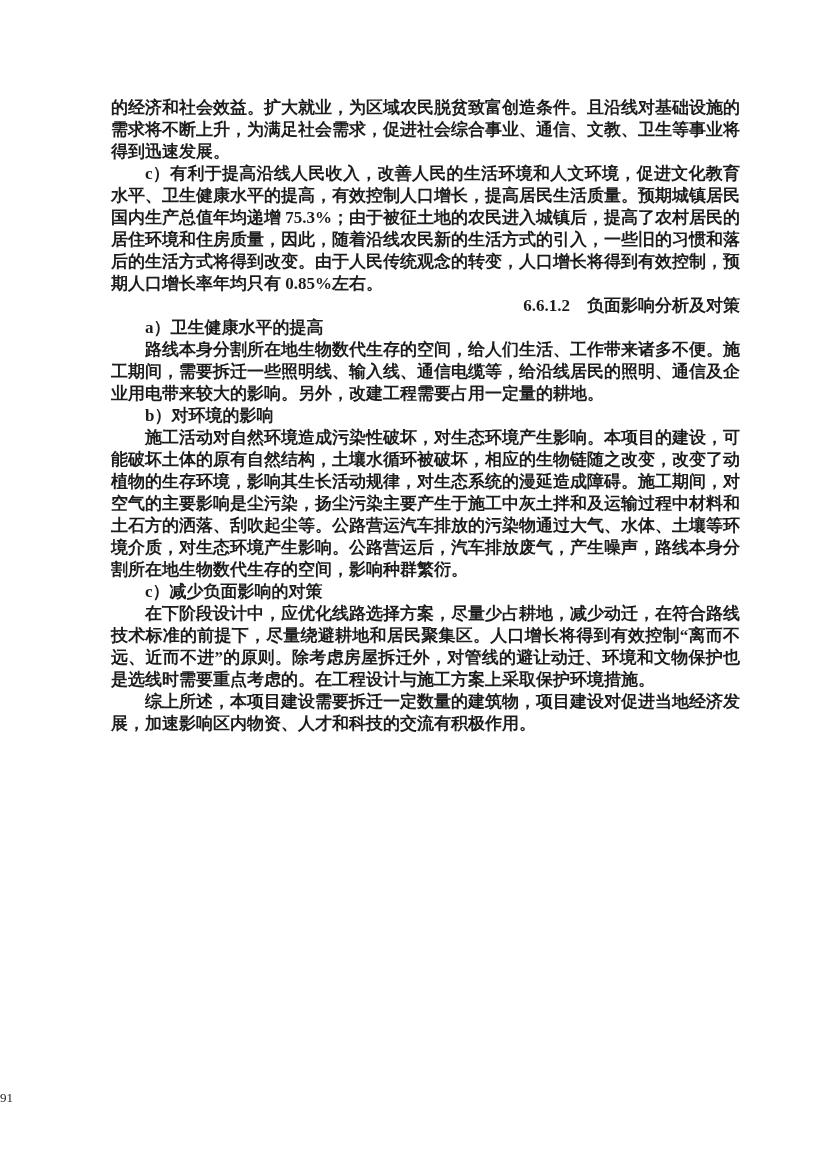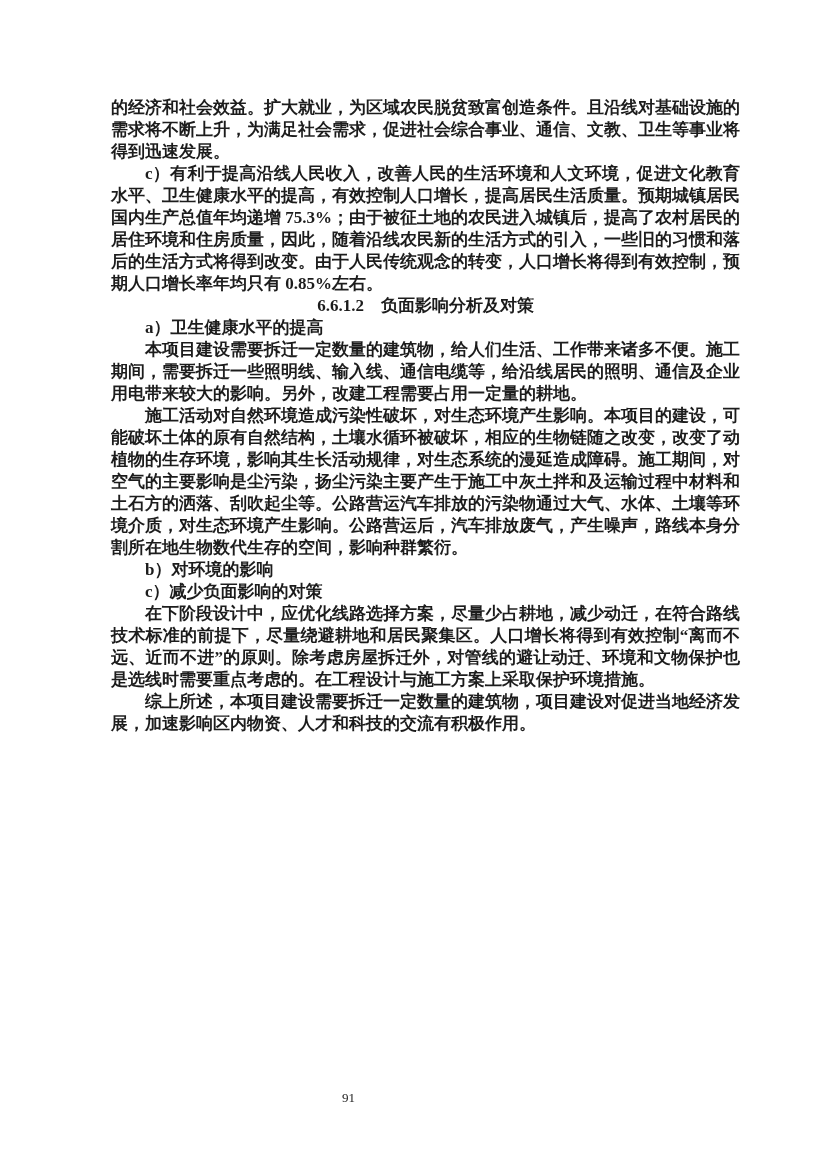--- a/index.html
+++ b/index.html
@@ -29,48 +29,47 @@
     margin: 0;
     padding: 0;
     font-weight: bold;
     font-size: 17px;
     line-height: 22px;
   }
   .para { text-indent: 2em; }
   .para.first { text-indent: 0; }
   .heading {
     text-indent: 0;
-    text-align: center;
+    text-align: right;
     white-space: pre-wrap;
   }
   .page-footer {
     position: absolute;
     top: 1088px;
     left: 0;
     width: 697px;
-    text-align: center;
   }
   .page-number {
     font-size: 13px;
     color: #222222;
     font-family: "Liberation Serif", "DejaVu Serif", serif;
   }
 </style>
 </head>
 <body>
 
 <div class="page">
   <main class="text-block">
     <p class="para first">的经济和社会效益。扩大就业，为区域农民脱贫致富创造条件。且沿线对基础设施的需求将不断上升，为满足社会需求，促进社会综合事业、通信、文教、卫生等事业将得到迅速发展。</p>
     <p class="para">c）有利于提高沿线人民收入，改善人民的生活环境和人文环境，促进文化教育水平、卫生健康水平的提高，有效控制人口增长，提高居民生活质量。预期城镇居民国内生产总值年均递增 75.3%；由于被征土地的农民进入城镇后，提高了农村居民的居住环境和住房质量，因此，随着沿线农民新的生活方式的引入，一些旧的习惯和落后的生活方式将得到改变。由于人民传统观念的转变，人口增长将得到有效控制，预期人口增长率年均只有 0.85%左右。</p>
     <h2 class="heading">6.6.1.2　负面影响分析及对策</h2>
     <p class="para">a）卫生健康水平的提高</p>
-    <p class="para">本项目建设需要拆迁一定数量的建筑物，给人们生活、工作带来诸多不便。施工期间，需要拆迁一些照明线、输入线、通信电缆等，给沿线居民的照明、通信及企业用电带来较大的影响。另外，改建工程需要占用一定量的耕地。</p>
+    <p class="para">路线本身分割所在地生物数代生存的空间，给人们生活、工作带来诸多不便。施工期间，需要拆迁一些照明线、输入线、通信电缆等，给沿线居民的照明、通信及企业用电带来较大的影响。另外，改建工程需要占用一定量的耕地。</p>
+    <p class="para">b）对环境的影响</p>
     <p class="para">施工活动对自然环境造成污染性破坏，对生态环境产生影响。本项目的建设，可能破坏土体的原有自然结构，土壤水循环被破坏，相应的生物链随之改变，改变了动植物的生存环境，影响其生长活动规律，对生态系统的漫延造成障碍。施工期间，对空气的主要影响是尘污染，扬尘污染主要产生于施工中灰土拌和及运输过程中材料和土石方的洒落、刮吹起尘等。公路营运汽车排放的污染物通过大气、水体、土壤等环境介质，对生态环境产生影响。公路营运后，汽车排放废气，产生噪声，路线本身分割所在地生物数代生存的空间，影响种群繁衍。</p>
-    <p class="para">b）对环境的影响</p>
     <p class="para">c）减少负面影响的对策</p>
     <p class="para">在下阶段设计中，应优化线路选择方案，尽量少占耕地，减少动迁，在符合路线技术标准的前提下，尽量绕避耕地和居民聚集区。人口增长将得到有效控制“离而不远、近而不进”的原则。除考虑房屋拆迁外，对管线的避让动迁、环境和文物保护也是选线时需要重点考虑的。在工程设计与施工方案上采取保护环境措施。</p>
     <p class="para">综上所述，本项目建设需要拆迁一定数量的建筑物，项目建设对促进当地经济发展，加速影响区内物资、人才和科技的交流有积极作用。</p>
   </main>
   <footer class="page-footer">
     <span class="page-number">91</span>
   </footer>
 </div>
 
 </body></html>

